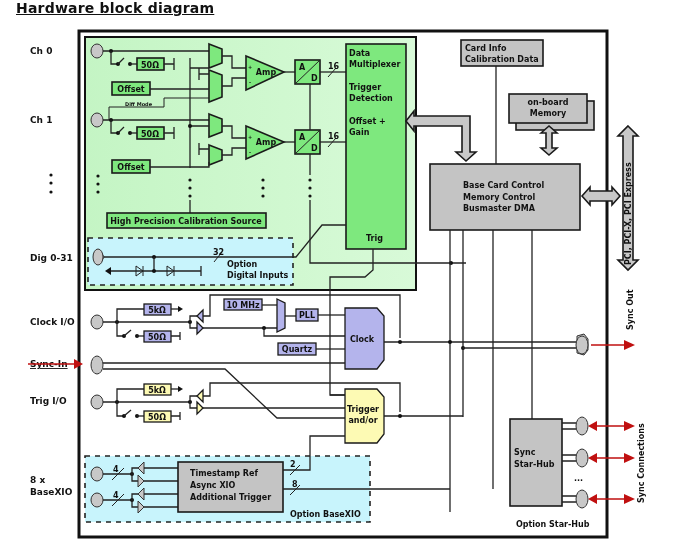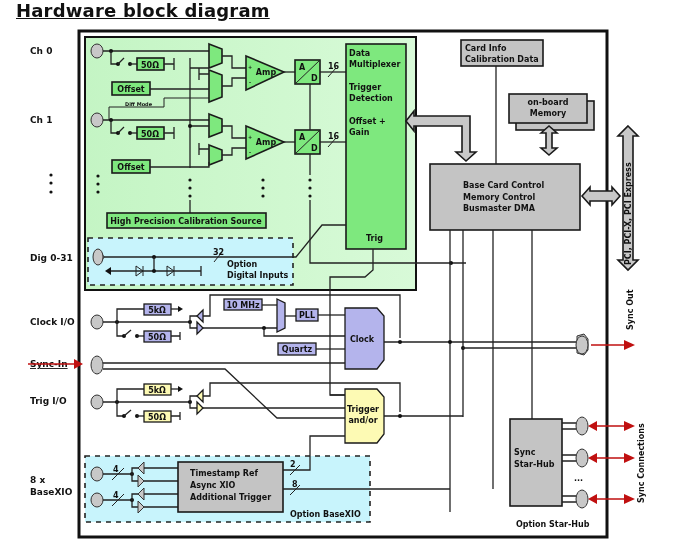--- a/index.html
+++ b/index.html
@@ -1,17 +1,17 @@
 <!DOCTYPE html>
 <html><head>
 <meta charset="utf-8">
 <style>
   html, body { margin: 0; padding: 0; background: #ffffff; }
   body { width: 680px; height: 550px; position: relative; overflow: hidden; font-family: "DejaVu Sans", sans-serif; }
-  #title { position: absolute; left: 16px; top: 0px; font-weight: bold; font-size: 18px; text-decoration: underline; color: #111; letter-spacing: 0.2px; }
+  #title { position: absolute; left: 16px; top: 0px; font-weight: bold; font-size: 14px; text-decoration: underline; color: #111; letter-spacing: 0.2px; }
   svg { position: absolute; left: 0; top: 0; }
   svg text { font-family: "DejaVu Sans", sans-serif; font-weight: bold; fill: #111; }
   .lbl { font-size: 9px; }
   .sm { font-size: 8px; }
   .xs { font-size: 5px; }
   .w { stroke: #222; stroke-width: 1.3; fill: none; }
   .wthin { stroke: #222; stroke-width: 1; fill: none; }
   .gbox { fill: #7ee87e; stroke: #1a1a1a; stroke-width: 1.6; }
   .grey { fill: #c4c4c4; stroke: #1a1a1a; stroke-width: 1.6; }
   .purple { fill: #b4b4ec; stroke: #1a1a1a; stroke-width: 1.3; }

